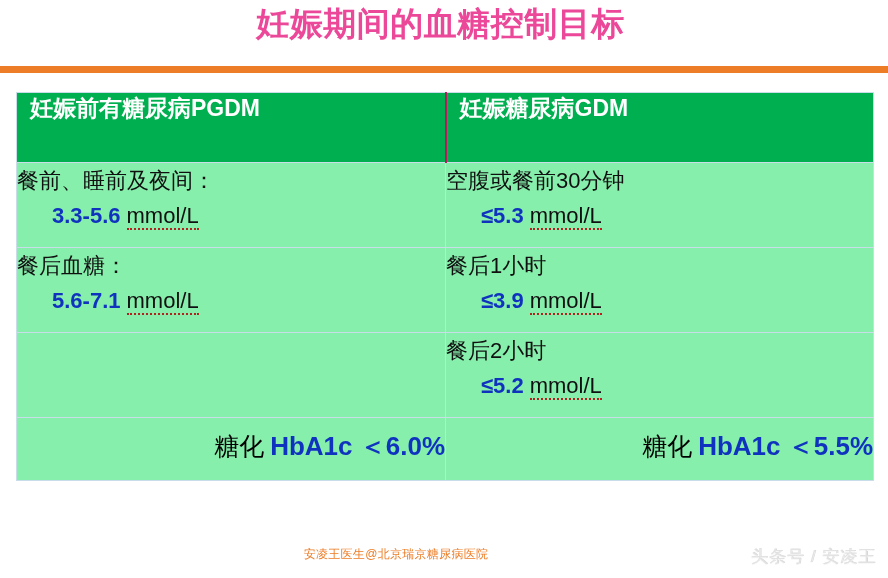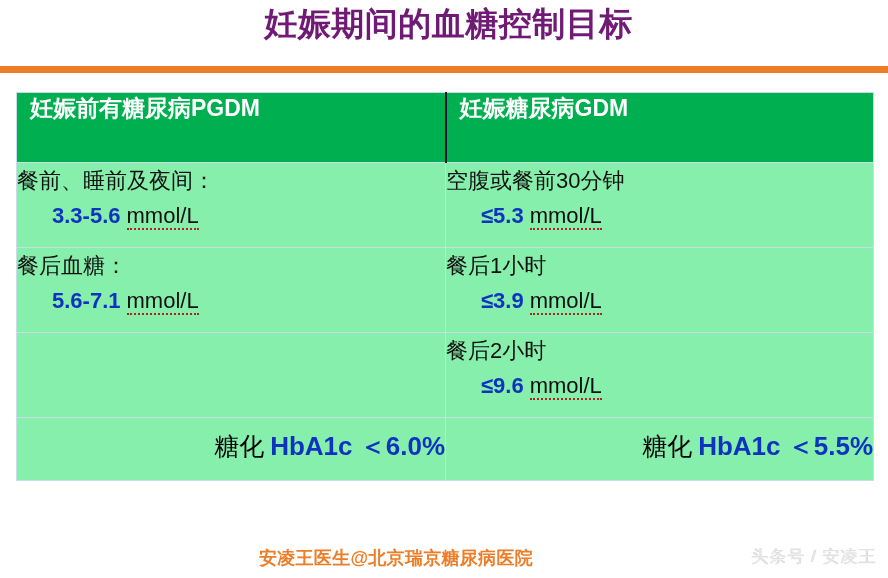--- a/index.html
+++ b/index.html
@@ -12,26 +12,26 @@
     background: #ffffff;
     font-family: "Liberation Sans", "DejaVu Sans", sans-serif;
     overflow: hidden;
     position: relative;
   }
 
   
   .slide-title {
     position: absolute;
     top: 2px;
-    left: 8px;
+    left: 0;
     width: 881px;
     text-align: center;
     font-size: 33px;
     font-weight: bold;
-    color: #701a75;
+    color: #ec4899;
     letter-spacing: 0.5px;
     line-height: 44px;
     white-space: nowrap;
   }
 
   
   .orange-rule {
     position: absolute;
     top: 66px;
     left: 0;
@@ -59,21 +59,21 @@
   .col-left   { width: 429px; }
   .col-right  { width: 428px; }
 
   thead th {
     background: #00b050;
     border: 1px solid #00b050;
     height: 69px;
     text-align: left;
     vertical-align: middle;
   }
-  thead th.hcell-right { border-left: 2px solid #0f172a; }
+  thead th.hcell-right { border-left: 2px solid #be185d; }
   .header-label {
     display: block;
     color: #ffffff;
     font-size: 23px;
     font-weight: bold;
     padding-left: 13px;
     line-height: 30px;
     white-space: nowrap;
   }
 
@@ -108,22 +108,22 @@
   .hba1c-line { font-size: 25px; line-height: 40px; white-space: nowrap; text-align: right; }
   .hba1c-line .val { font-size: 26px; }
 
   
   .footer-credit {
     position: absolute;
     top: 546px;
     left: 0;
     width: 792px;
     text-align: center;
-    font-size: 18px;
-    font-weight: bold;
+    font-size: 12px;
+    font-weight: normal;
     color: #ed7d26;
     letter-spacing: 0.3px;
     white-space: nowrap;
   }
   .watermark {
     position: absolute;
     top: 545px;
     right: 12px;
     font-size: 17px;
     color: #e2e2e2;
@@ -178,21 +178,21 @@
         <div class="cell-line indent"><span class="val">≤3.9</span><span class="unit-gap"></span><span class="unit">mmol/L</span></div>
       </td>
     </tr>
 
     <tr class="row-empty">
       <td class="data-cell">
         <div class="cell-line"></div>
       </td>
       <td class="data-cell">
         <div class="cell-line">餐后2小时</div>
-        <div class="cell-line indent"><span class="val">≤9.6</span><span class="unit-gap"></span><span class="unit">mmol/L</span></div>
+        <div class="cell-line indent"><span class="val">≤5.2</span><span class="unit-gap"></span><span class="unit">mmol/L</span></div>
       </td>
     </tr>
 
 
     <tr class="row-hba1c">
       <td class="data-cell">
         <div class="hba1c-line"><span>糖化</span><span class="unit-gap"></span><span class="val">HbA1c ＜6.0%</span></div>
       </td>
       <td class="data-cell">
         <div class="hba1c-line"><span>糖化</span><span class="unit-gap"></span><span class="val">HbA1c ＜5.5%</span></div>

